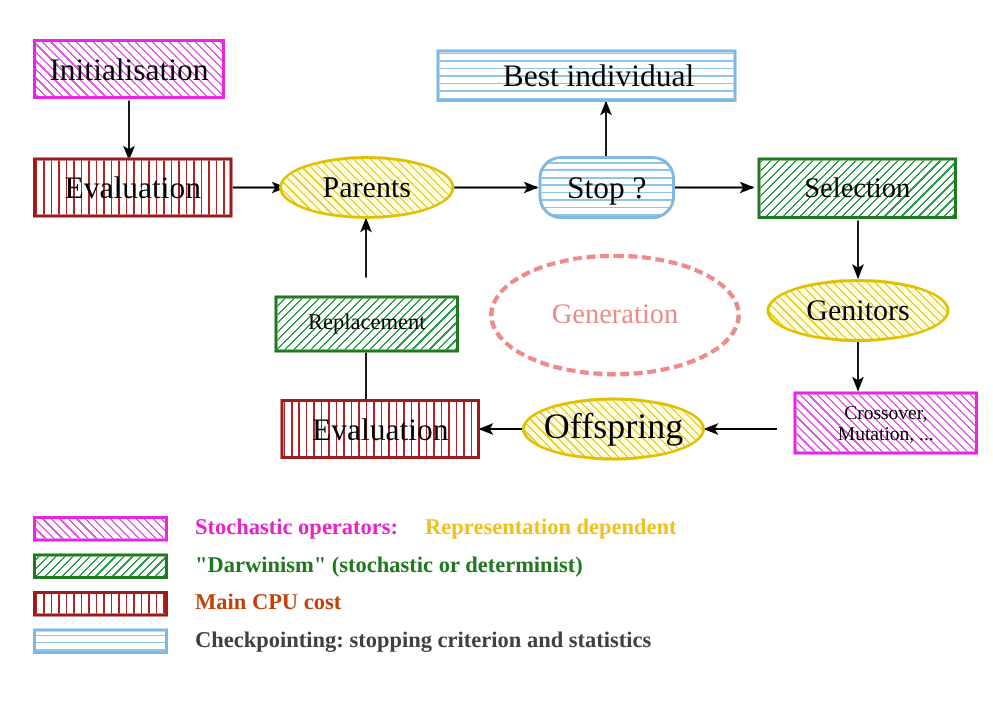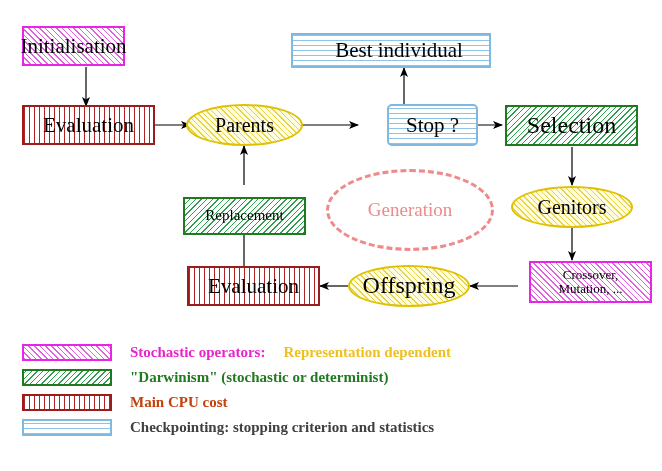--- a/index.html
+++ b/index.html
@@ -70,21 +70,21 @@
   .hatch-yellow {
     background-color: #fffde0;
     background-image: repeating-linear-gradient(
         45deg,
         #e8d24a 0px, #e8d24a 1px,
         rgba(255,255,255,0) 1px, rgba(255,255,255,0) 4px);
     border: 2px solid #e0c000;
   }
 
   .ellipse { border-radius: 50%; }
-  .rounded { border-radius: 5px; margin-left: 28px; }
+  .rounded { border-radius: 15px; }
 
   .dashed-ellipse {
     border: 3px dashed #ef8a8a;
     border-radius: 50%;
     background: transparent;
     color: #ef8a8a;
   }
 
   
   #arrows {
@@ -155,31 +155,31 @@
       <line x1="518" y1="286" x2="470" y2="286"></line>
 
       <line x1="348" y1="286" x2="320" y2="286"></line>
 
       <line x1="244" y1="266" x2="244" y2="226"></line>
 
       <line x1="244" y1="185" x2="244" y2="146"></line>
     </g>
   </svg>
 
-  <div class="node hatch-magenta" style="left:22px; top:26px; width:103px; height:40px; font-size:21px;">Initialisation</div>
+  <div class="node hatch-magenta" style="left:22px; top:26px; width:128px; height:40px; font-size:21px;">Initialisation</div>
 
   <div class="node hatch-red" style="left:22px; top:105px; width:133px; height:40px; font-size:21px;">Evaluation</div>
 
   <div class="node hatch-yellow ellipse" style="left:186px; top:104px; width:117px; height:42px; font-size:20px;">Parents</div>
 
   <div class="node hatch-blue" style="left:291px; top:33px; width:200px; height:35px; font-size:21px;padding-left:16px;">Best individual</div>
 
   <div class="node hatch-blue rounded" style="left:359px; top:104px; width:91px; height:42px; font-size:21px;">Stop ?</div>
 
-  <div class="node hatch-green" style="left:505px; top:105px; width:133px; height:41px; font-size:24px;">Selection</div>
+  <div class="node hatch-green" style="left:505px; top:105px; width:133px; height:41px; font-size:19px;">Selection</div>
 
   <div class="node hatch-yellow ellipse" style="left:511px; top:186px; width:122px; height:42px; font-size:20px;">Genitors</div>
 
   <div class="node hatch-magenta" style="left:529px; top:261px; width:123px; height:42px; font-size:13px;">Crossover,
 Mutation, ...</div>
 
   <div class="node hatch-yellow ellipse" style="left:348px; top:265px; width:122px; height:42px; font-size:24px;">Offspring</div>
 
   <div class="node hatch-red" style="left:187px; top:266px; width:133px; height:40px; font-size:21px;">Evaluation</div>
 

